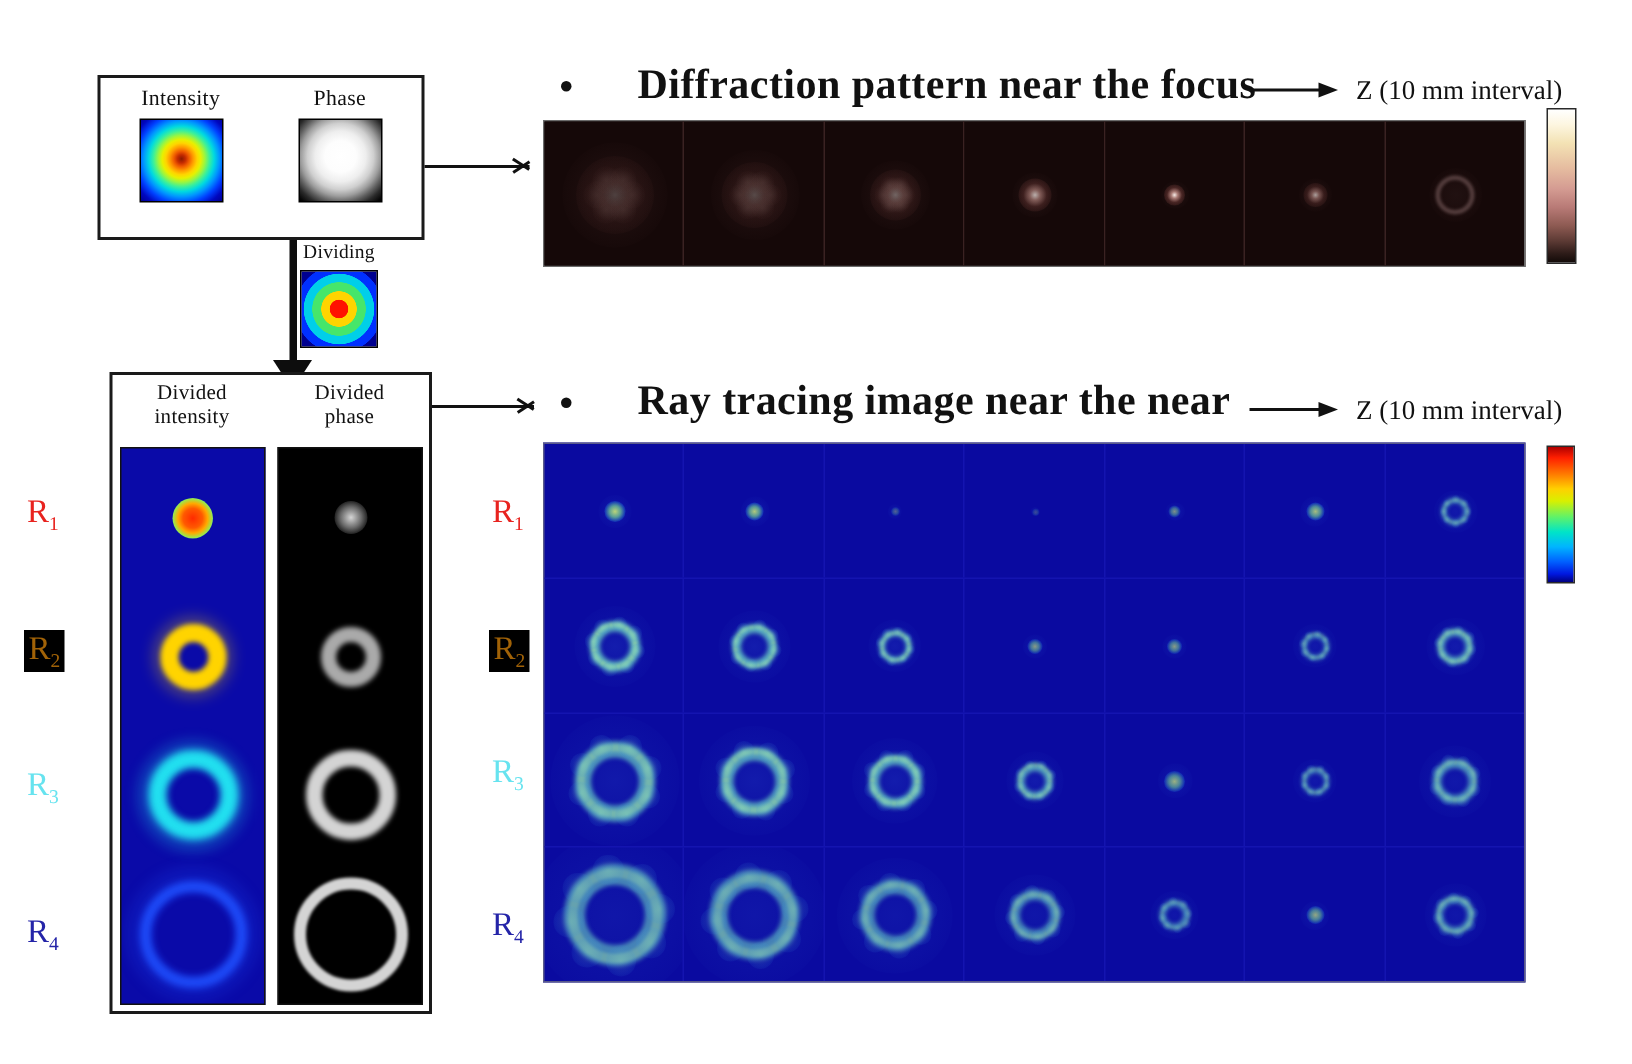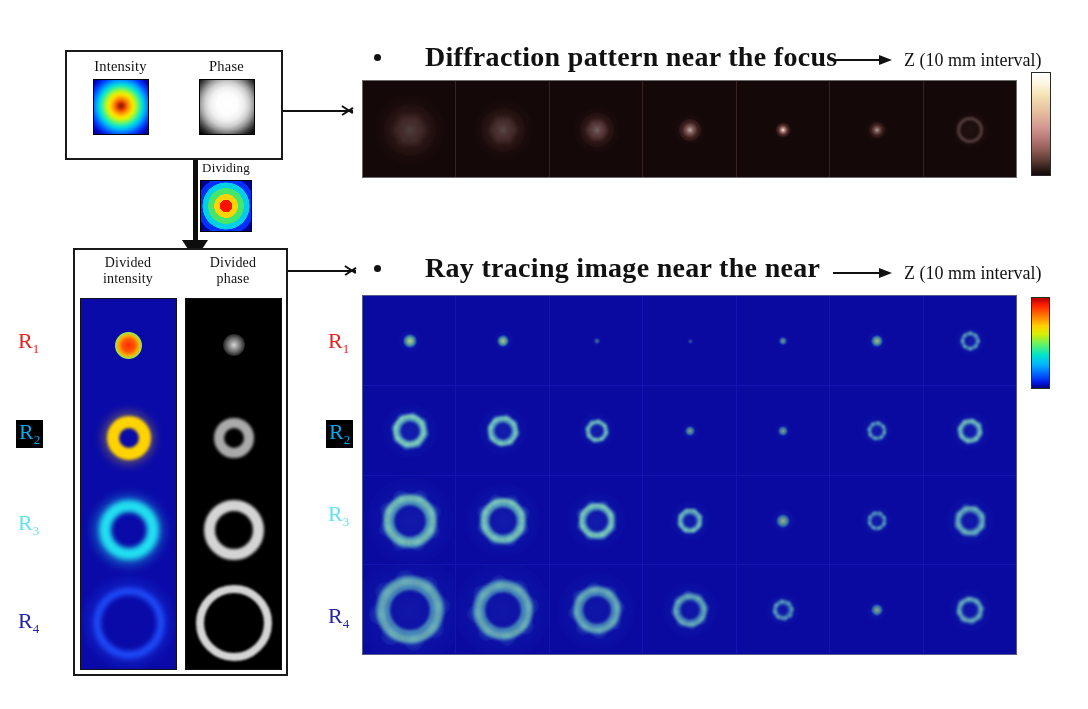--- a/index.html
+++ b/index.html
@@ -84,21 +84,21 @@
 
   
   .rlabel{
     font-family:"Liberation Serif", serif;
     font-size:22px;font-weight:400;
     line-height:1;
     white-space:nowrap;
   }
   .rlabel sub{font-size:13px;}
   .r1{color:#e8231f;}
-  .r2{color:#0ea5e9;background:#000000;padding:1px 3px 2px 3px;}
+  .r2{color:#a16207;background:#000000;padding:1px 3px 2px 3px;}
   .r3{color:#66e3ef;}
   .r4{color:#2424a8;}
 
   
   .head-row{position:absolute;display:flex;align-items:center;gap:12px;}
   .bullet{
     width:7px;height:7px;border-radius:50%;background:#111;display:inline-block;
     flex:0 0 auto;
   }
   .head-text{

